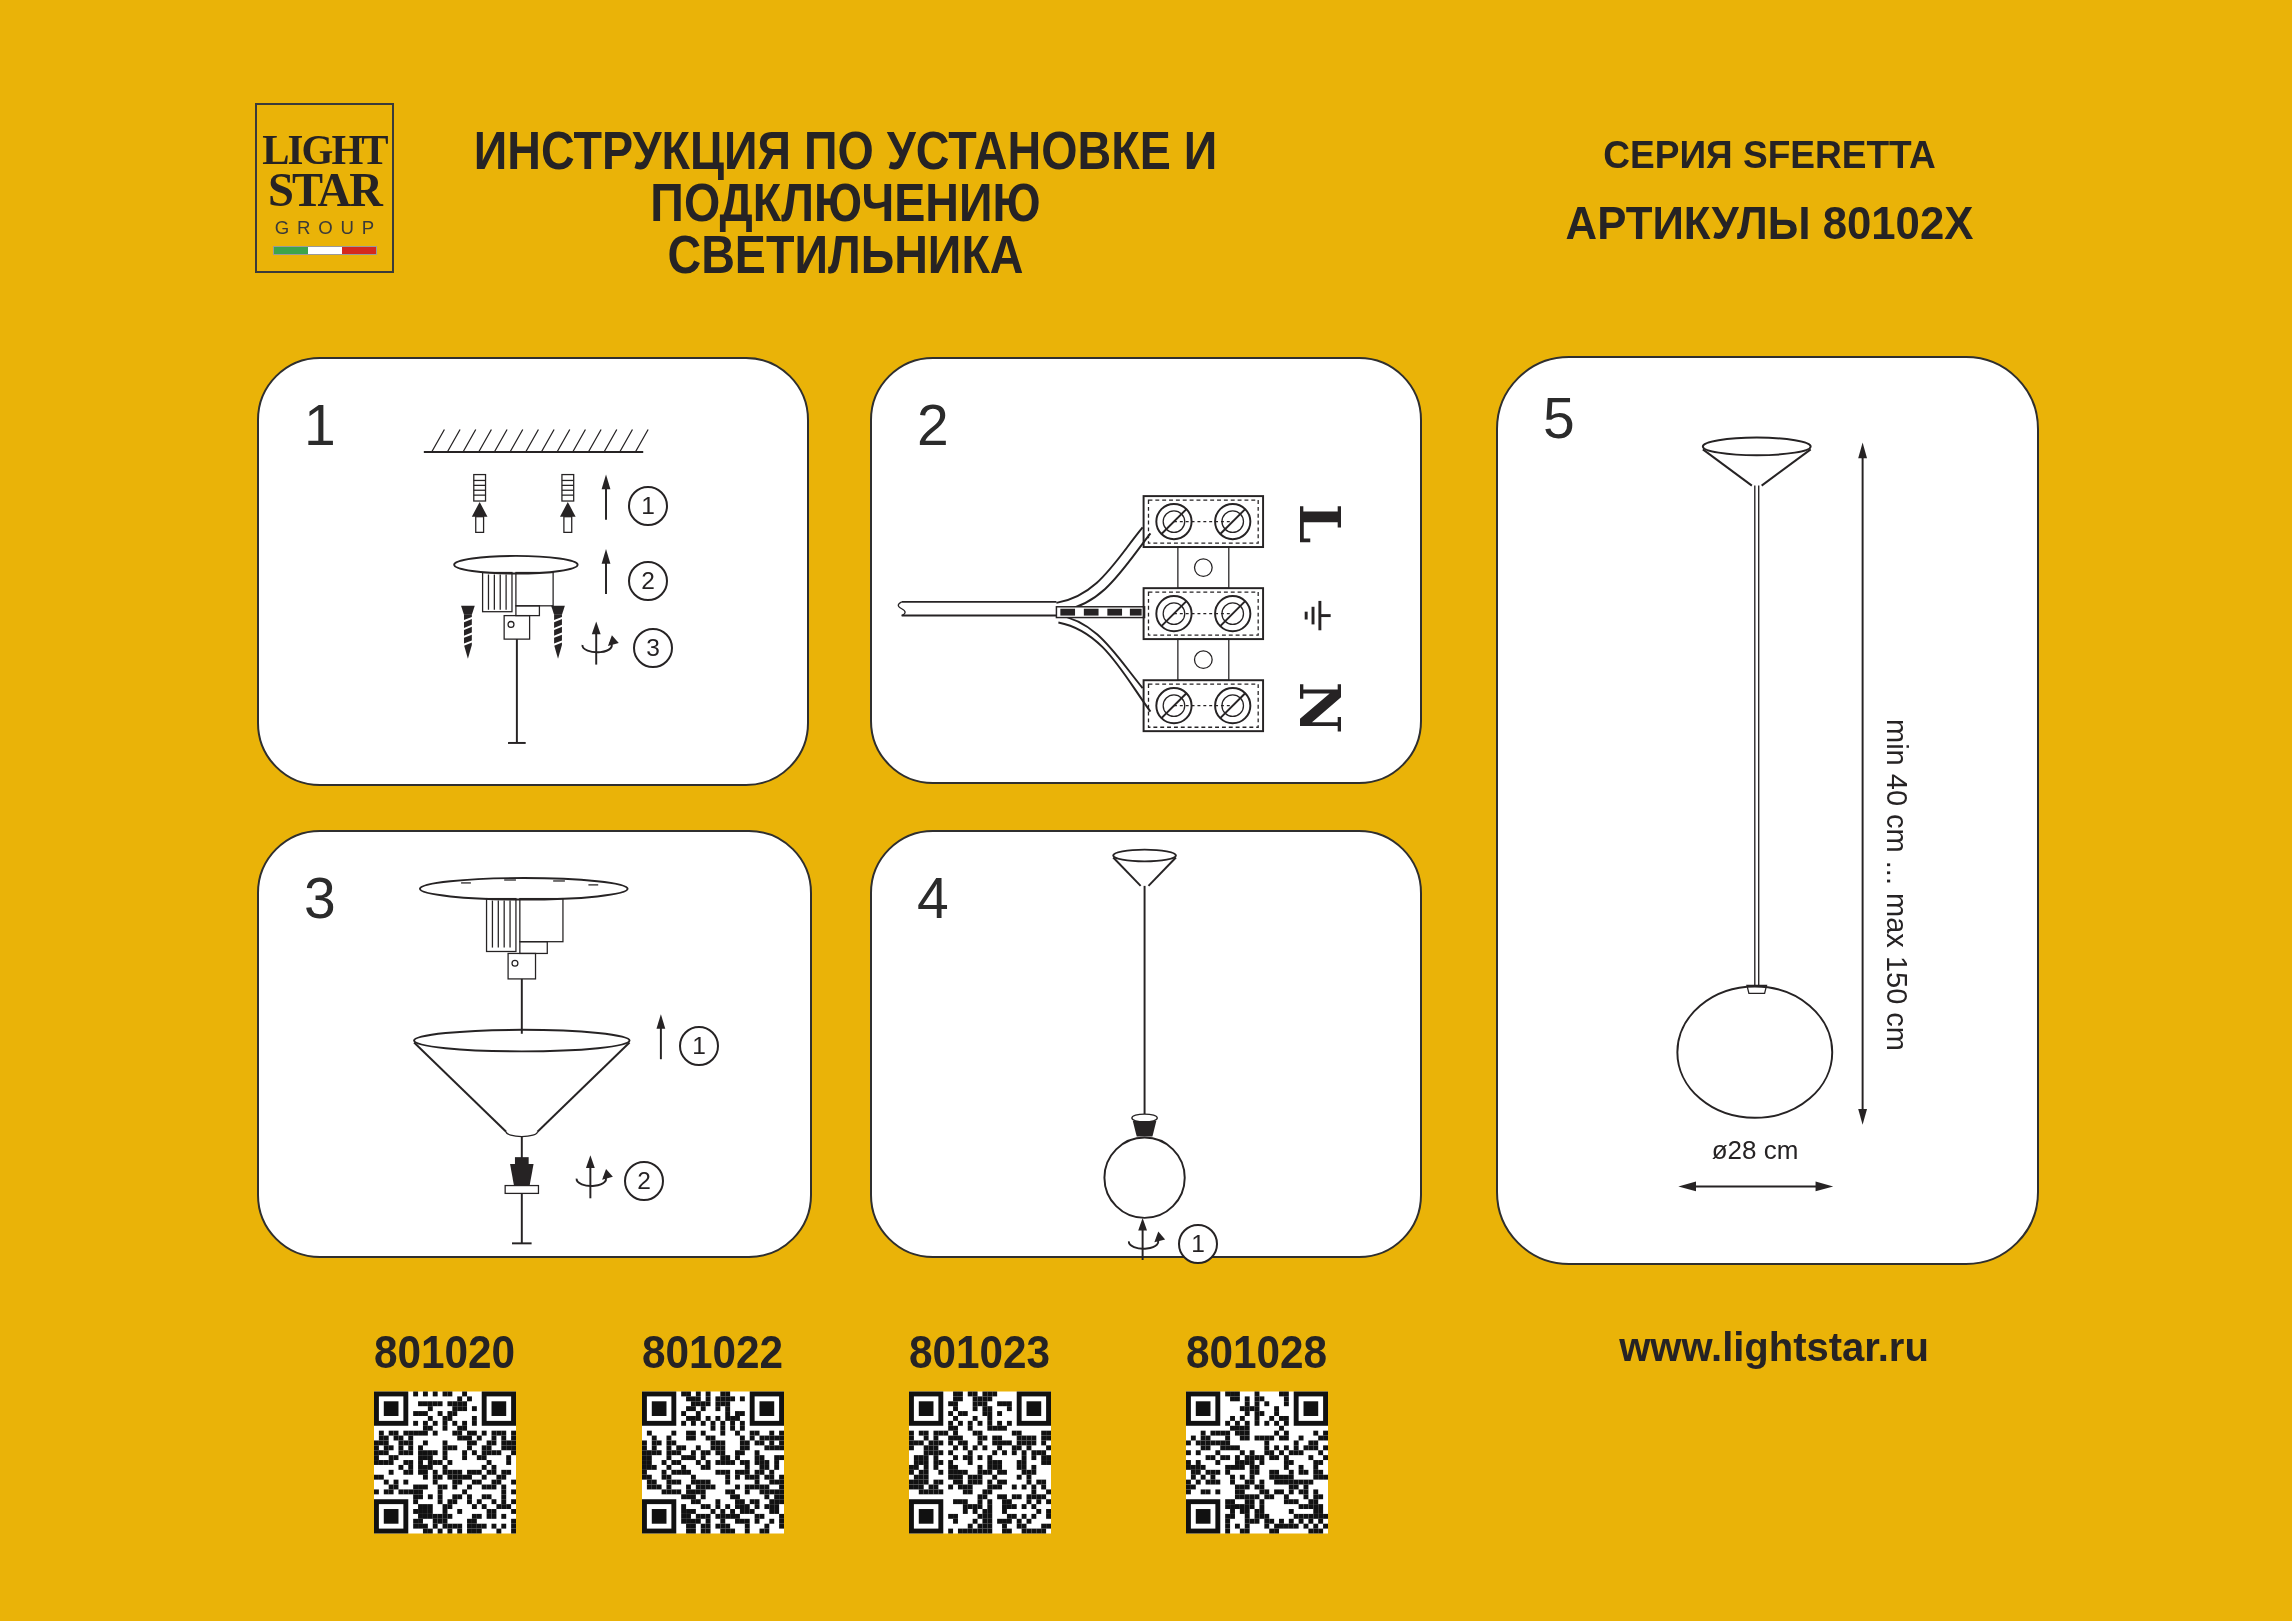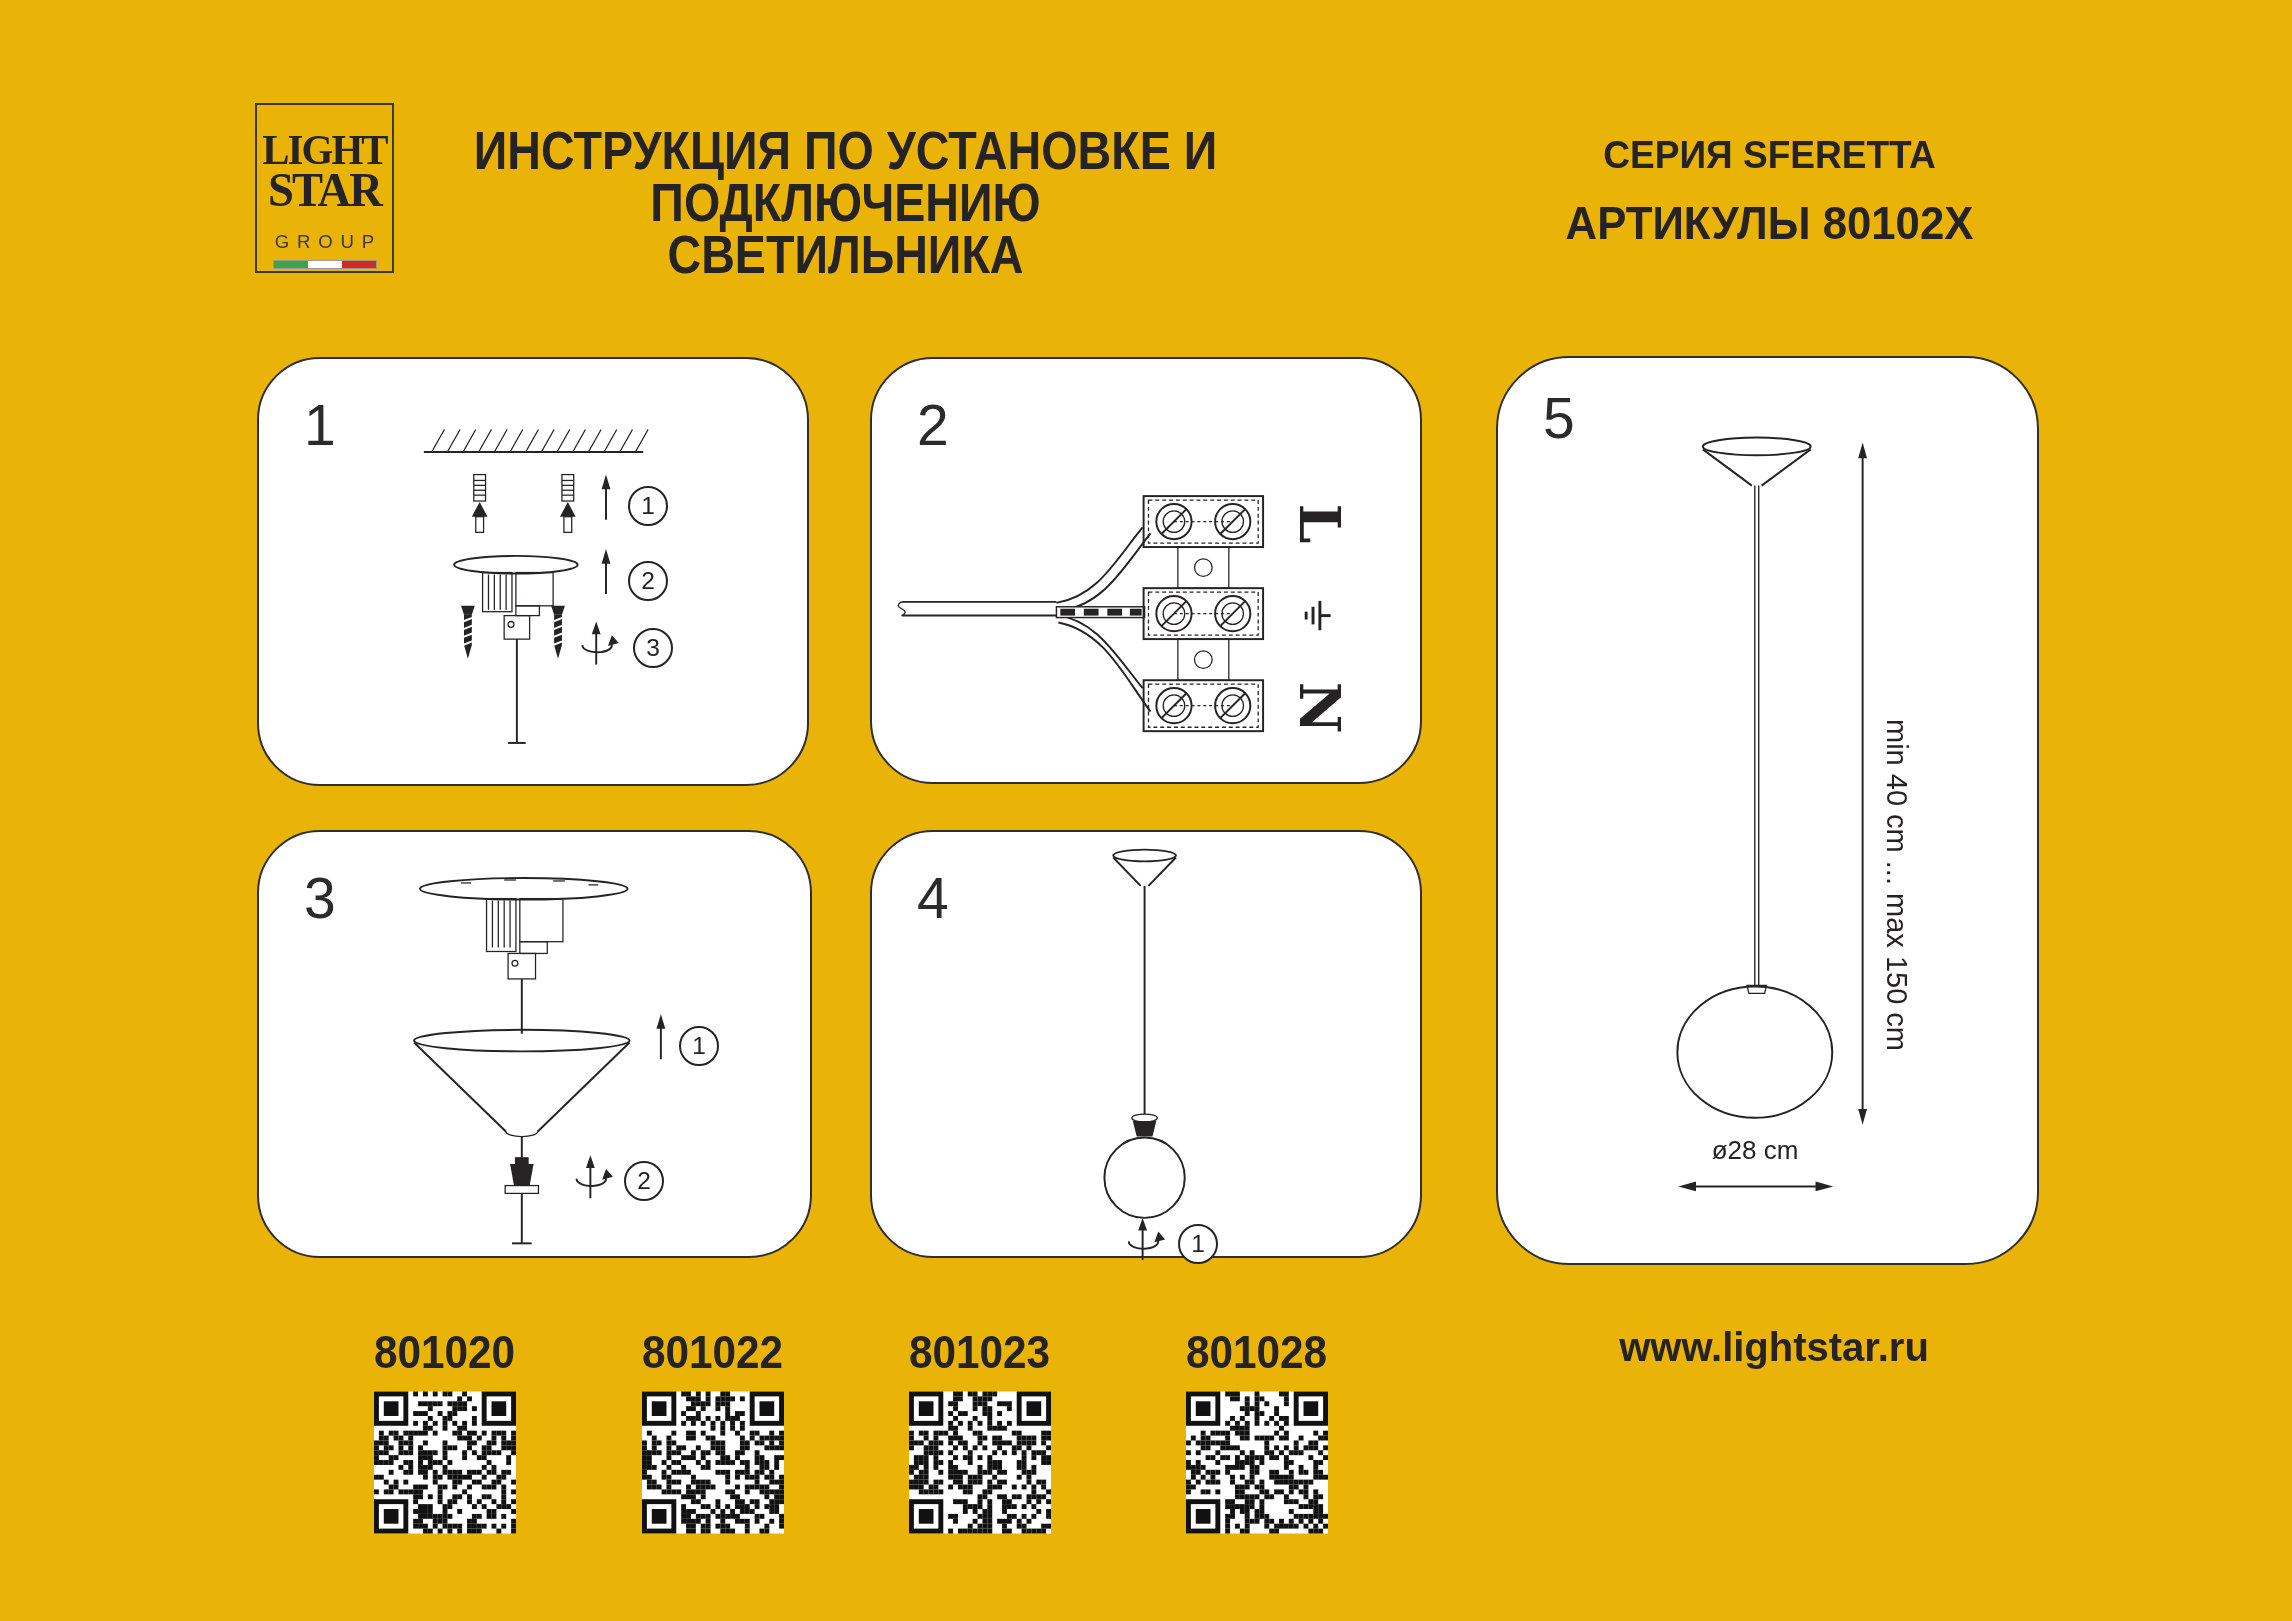--- a/index.html
+++ b/index.html
@@ -5,21 +5,21 @@
   html,body{margin:0;padding:0;background:#fff;}
   .stage{position:relative;width:2293px;height:1621px;background:#eab308;overflow:hidden;
          font-family:"Liberation Sans",sans-serif;color:#262324;padding-left:16px;}
   
   .logo{position:absolute;left:255px;top:103px;width:139px;height:170px;border:2px solid #3a3a3a;
         box-sizing:border-box;text-align:center;}
   .logo-word1{margin-top:25.5px;font-family:"Liberation Serif",serif;font-weight:bold;font-size:43px;
         line-height:37px;letter-spacing:-2px;transform:scaleX(.95);}
   .logo-word2{font-family:"Liberation Serif",serif;font-weight:bold;font-size:49px;line-height:43px;
         letter-spacing:-2px;transform:scaleX(.95);}
-  .logo-word3{margin-top:20px;font-size:18.6px;letter-spacing:7.8px;text-indent:7.8px;color:#3a3a3a;}
+  .logo-word3{margin-top:6px;font-size:18.6px;letter-spacing:7.8px;text-indent:7.8px;color:#3a3a3a;}
   .logo-flag{width:104px;height:8.8px;margin:7.8px auto 0;display:flex;border:1px solid #9a9a9a;box-sizing:border-box;}
   .logo-flag div{flex:1;height:100%;}
   .title{position:absolute;left:419px;top:125px;width:853px;text-align:center;font-weight:bold;
          font-size:53px;line-height:52px;transform:scaleX(.88);transform-origin:center top;}
   .series{position:absolute;left:1505px;top:133px;width:529px;text-align:center;font-weight:bold;
          font-size:39px;transform:scaleX(.95);}
   .articles-label{position:absolute;left:1505px;top:196px;width:529px;text-align:center;font-weight:bold;
          font-size:46px;transform:scaleX(.95);}
   
   .panel{position:absolute;border:2px solid #2f2f2f;border-radius:63px;box-sizing:border-box;background:#fff;}

